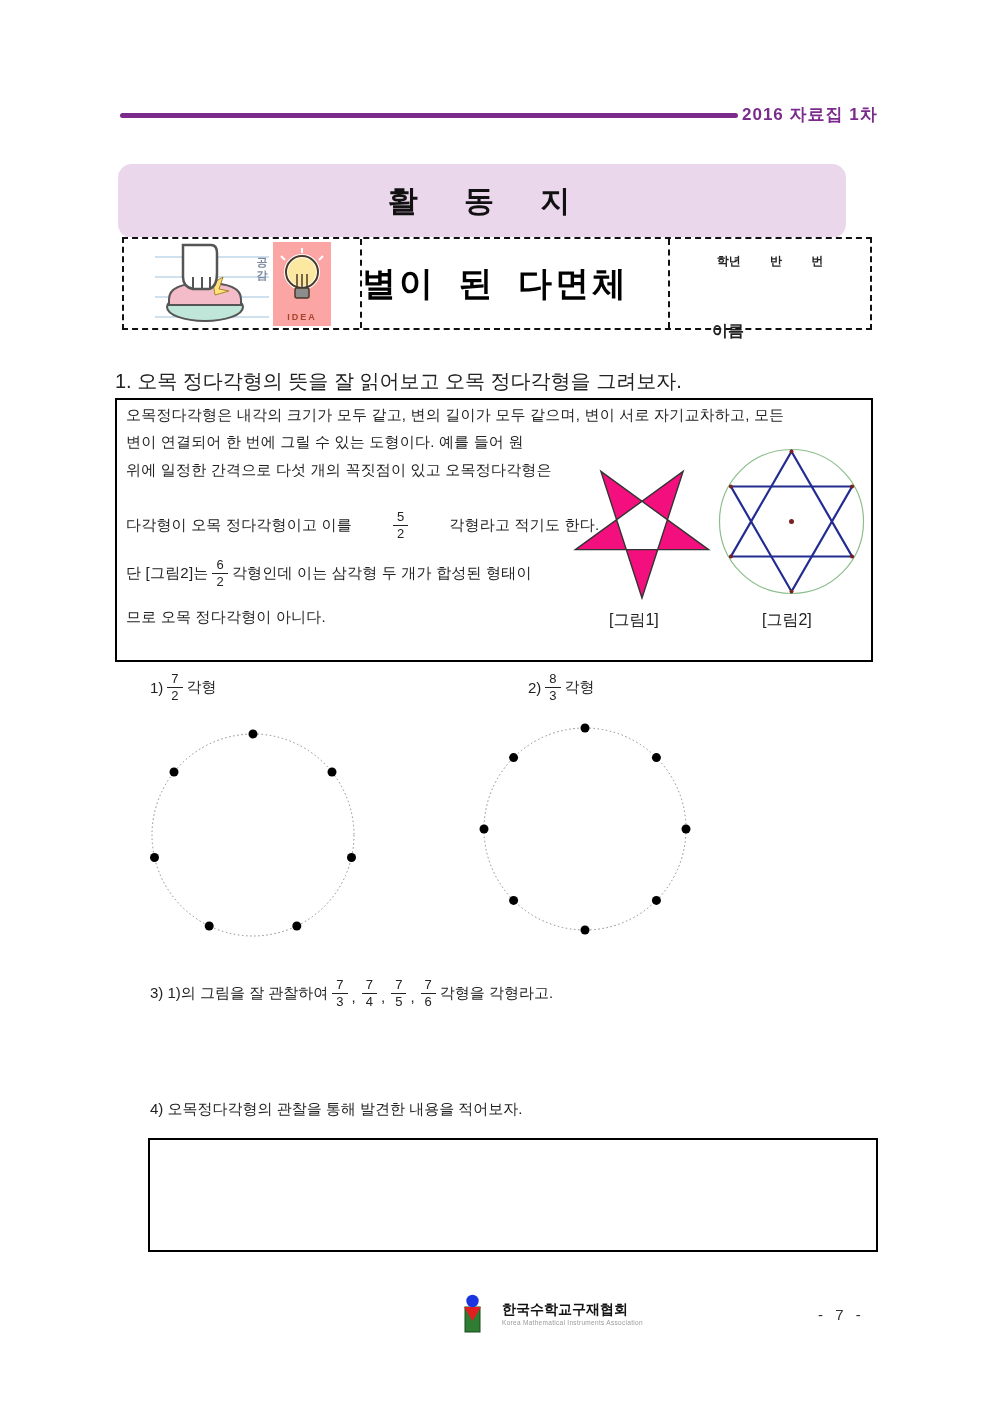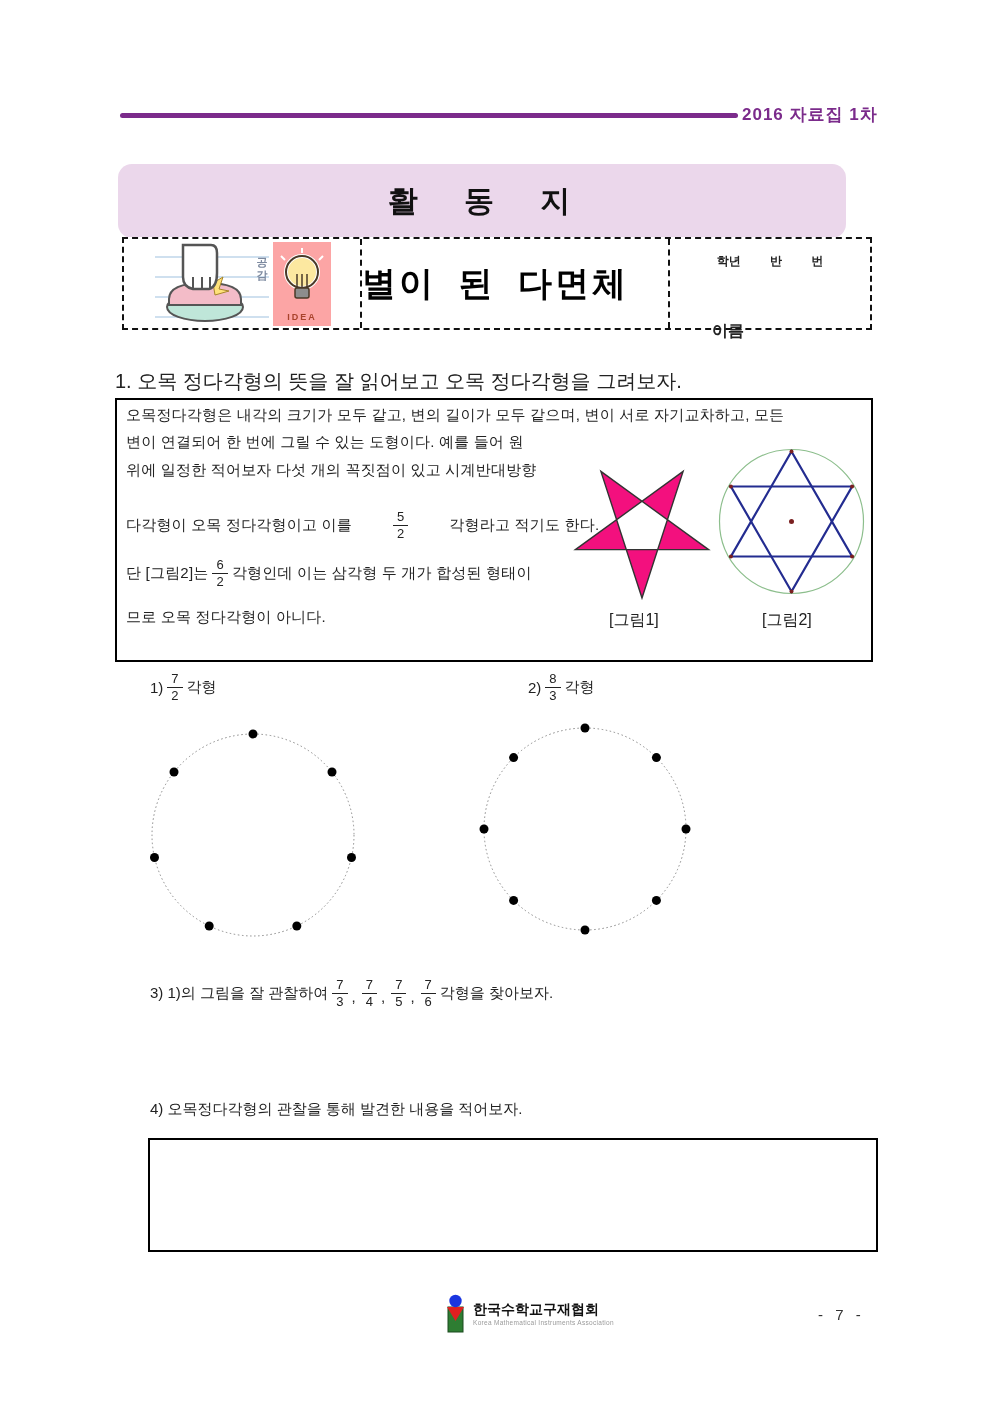--- a/index.html
+++ b/index.html
@@ -52,21 +52,21 @@
   .circle-svg { position:absolute; }
 
   
   .q3 { left:150px; top:978px; display:flex; align-items:center; font-size:15px; }
   .q3 .frac { font-size:13px; }
   .q3 .comma { margin:6px 2px 0 0; }
   .q4 { left:150px; top:1100px; font-size:15px; }
   .answer-box { left:148px; top:1138px; width:730px; height:114px; border:2px solid #000; background:#fff; }
 
   
-  .footer-logo { left:443px; top:1294px; display:flex; align-items:flex-start; gap:6px; }
+  .footer-logo { left:460px; top:1294px; display:flex; align-items:flex-start; gap:18px; }
   .logo-text-wrap { padding-top:8px; }
   .org-name { font-size:14px; font-weight:bold; color:#111; line-height:1.1; }
   .org-en { font-size:6.5px; color:#9a9a9a; margin-top:2px; letter-spacing:0.3px; }
   .page-num { left:818px; top:1306px; font-size:15px; color:#333; letter-spacing:4px; }
 </style>
 </head>
 <body>
 
 <div class="abs top-rule"></div>
 <div class="abs edition">2016 자료집 1차</div>
@@ -115,21 +115,21 @@
     <div class="info-top">학년 반 번</div>
     <div class="info-name">이름</div>
   </div>
 </div>
 
 <div class="abs q1">1. 오목 정다각형의 뜻을 잘 읽어보고 오목 정다각형을 그려보자.</div>
 
 <div class="abs expl-box">
   <div class="expl-line" style="top:33px;">변이 연결되어 한 번에 그릴 수 있는 도형이다. 예를 들어 원</div>
   <div class="expl-line" style="top:6px;">오목정다각형은 내각의 크기가 모두 같고, 변의 길이가 모두 같으며, 변이 서로 자기교차하고, 모든</div>
-  <div class="expl-line" style="top:61px;">위에 일정한 적어보자 다섯 개의 꼭짓점이 있고 시계반대방향</div>
+  <div class="expl-line" style="top:61px;">위에 일정한 간격으로 다섯 개의 꼭짓점이 있고 오목정다각형은</div>
   <div class="expl-line frac-row" style="top:110px;gap:37px;">
     <span>다각형이 오목 정다각형이고 이를</span>
     <span class="frac">
       <span class="fn">5</span>
       <span class="fd">2</span>
     </span>
     <span>각형라고 적기도 한다.</span>
   </div>
   <div class="expl-line frac-row" style="top:158px;">
     <span>단 [그림2]는</span>
@@ -214,21 +214,21 @@
   <span class="comma">,</span>
   <span class="frac">
     <span class="fn">7</span>
     <span class="fd">5</span>
   </span>
   <span class="comma">,</span>
   <span class="frac">
     <span class="fn">7</span>
     <span class="fd">6</span>
   </span>
-  <span>각형을 찾아보자.</span>
+  <span>각형을 각형라고.</span>
 </div>
 
 <div class="abs q4">4) 오목정다각형의 관찰을 통해 발견한 내용을 적어보자.</div>
 <div class="abs answer-box"></div>
 
 <div class="abs footer-logo">
   <svg width="24" height="40" viewBox="0 0 24 40">
     <rect x="5" y="13" width="15" height="25" fill="#2e7d32" stroke="#1b4a1e" stroke-width="1"></rect>
     <polygon points="4,13 21,13 12.5,27" fill="#e02020"></polygon>
     <circle cx="12.5" cy="7" r="6.2" fill="#1a35e0"></circle>

